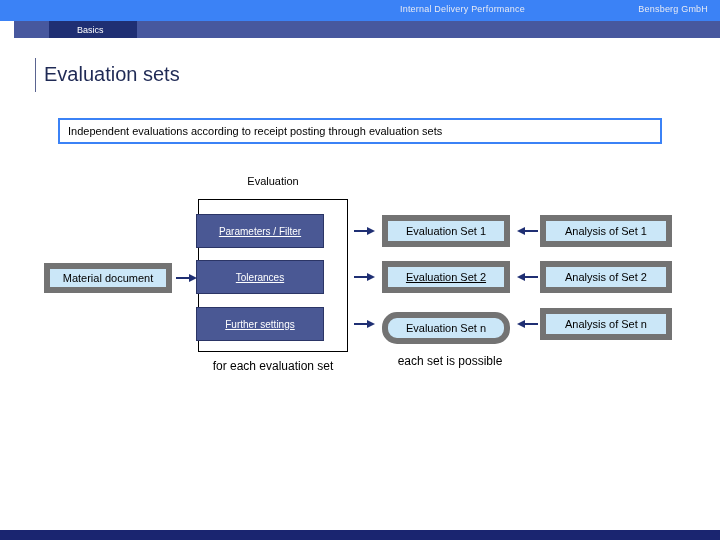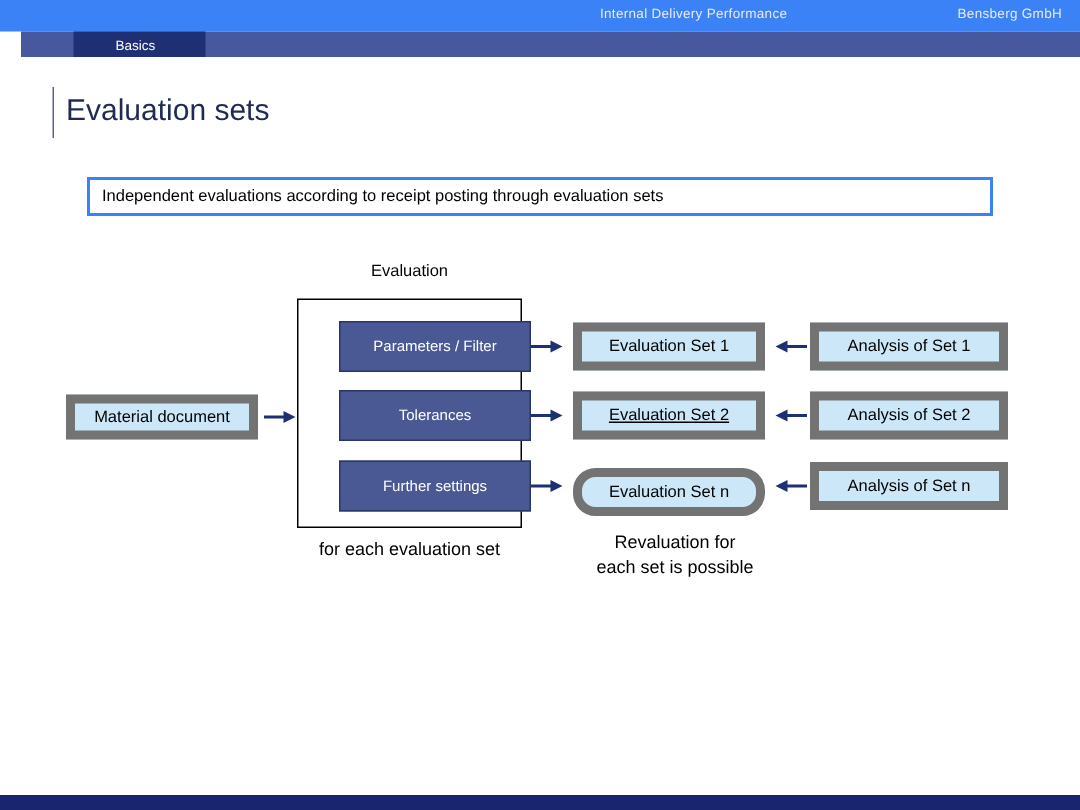--- a/index.html
+++ b/index.html
@@ -105,31 +105,32 @@
     position: absolute;
     left: 198px; top: 199px;
     width: 150px; height: 153px;
     border: 1px solid #000000;
     box-sizing: border-box;
     background: #ffffff;
   }
 
   .dark-box {
     position: absolute;
-    left: 226px;
+    left: 196px;
     width: 128px; height: 34px;
     background: #4a5894;
     border: 1px solid #2b3566;
     box-sizing: border-box;
     display: flex;
     align-items: center;
     justify-content: center;
     font-size: 10px;
     color: #ffffff;
     white-space: nowrap;
+    text-decoration: underline;
   }
   .dark-box.b1 { top: 214px; }
   .dark-box.b2 { top: 260px; }
   .dark-box.b3 { top: 307px; }
 
   .light-box {
     position: absolute;
     border: 6px solid #737373;
     background: #cbe7f8;
     box-sizing: border-box;
@@ -272,17 +273,16 @@
     </svg>
 </div>
 <div class="arrow arrow-l c3">
   <svg width="22" height="12" viewBox="0 0 22 12">
       <path d="M22 5H9V2L1 6l8 4V7h13z" fill="#1f2f73"></path>
     </svg>
 </div>
 
 <div class="caption-left">for each evaluation set</div>
 <div class="caption-right">
-  <div>Revaluation for</div>
   <div>each set is possible</div>
 </div>
 
 <div class="footer-bar"></div>
 
 </body></html>

